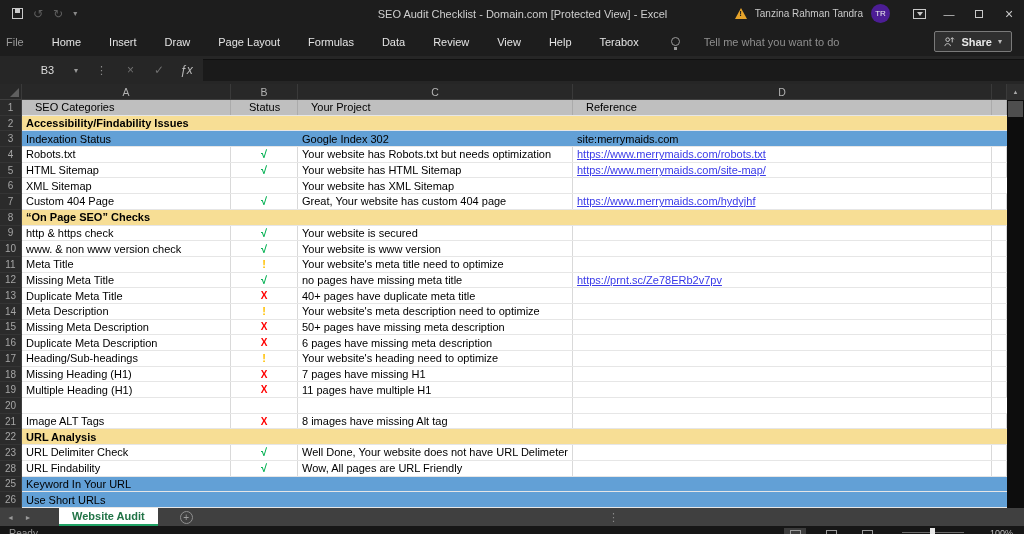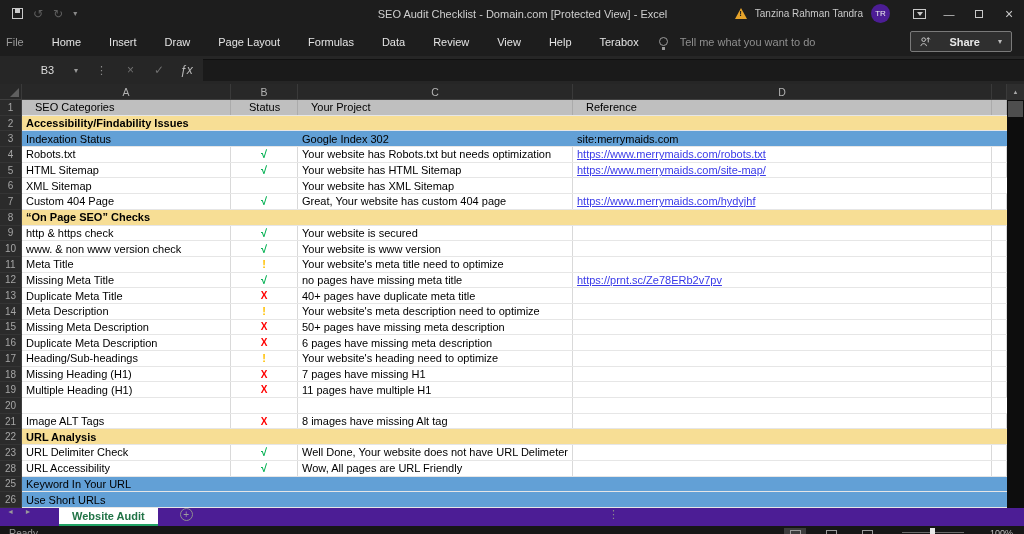--- a/index.html
+++ b/index.html
@@ -24,25 +24,25 @@
   .ribbon-opts { width:13px; height:10px; border:1px solid #C9C9C9; position:relative; }
   .ribbon-opts::after { content:""; position:absolute; left:3.5px; top:2px; width:0; height:0; border-left:3px solid transparent; border-right:3px solid transparent; border-top:4px solid #C9C9C9; }
   .icon-restore { width:8px; height:8px; border:1px solid #C9C9C9; position:relative; background:#1D1D1D; }
   .icon-restore::before { content:""; position:absolute; left:1.5px; top:-3.5px; width:8px; height:8px; border:1px solid #C9C9C9; z-index:-1; }
   .icon-close { font-size:14px; line-height:1; }
 
   
   .ribbon { position:absolute; left:0; top:27px; width:1024px; height:29px; background:#1D1D1D; display:flex; align-items:center; }
   .ribbon-tab { color:#E4E4E4; font-size:11px; padding:0 14px; height:29px; display:flex; align-items:center; white-space:nowrap; }
   .ribbon-tab.file-tab { color:#9a9a9a; padding-left:6px; }
-  .tellme { display:flex; align-items:center; gap:12px; margin-left:6px; }
+  .tellme { display:flex; align-items:center; gap:24px; margin-left:18px; }
   .bulb { width:9px; height:9px; border:1px solid #9a9a9a; border-radius:50%; position:relative; }
   .bulb::after { content:""; position:absolute; left:2px; top:9px; width:3px; height:3px; background:#9a9a9a; }
   .tellme-text { color:#8F8F8F; font-size:11px; }
-  .share-btn { position:absolute; right:12px; top:4px; height:21px; background:#2F2F2F; border:1px solid #7A7A7A; border-radius:2px; display:flex; align-items:center; gap:18px; padding:0 9px; color:#E8E8E8; font-size:11px; font-weight:bold; }
+  .share-btn { position:absolute; right:12px; top:4px; height:21px; background:#2F2F2F; border:1px solid #7A7A7A; border-radius:2px; display:flex; align-items:center; gap:6px; padding:0 9px; color:#E8E8E8; font-size:11px; font-weight:bold; }
   .share-caret { font-size:8px; color:#BDBDBD; font-weight:normal; }
 
   
   .formulabar { position:absolute; left:0; top:56px; width:1024px; height:28px; background:#262626; display:flex; align-items:center; }
   .namebox { width:86px; height:28px; display:flex; align-items:center; padding-left:9px; color:#DDDDDD; font-size:11px; position:relative;justify-content:center; }
   .namebox .caret { position:absolute; right:8px; color:#9a9a9a; font-size:8px; }
   .fb-dots { color:#8a8a8a; font-size:11px; padding:0 10px; }
   .fb-btn { color:#707070; font-size:12px; padding:0 10px; }
   .fb-fx { color:#B9B9B9; font-style:italic; font-size:12px; padding:0 10px 0 6px; }
   .formula-input { flex:1; height:22px; margin-right:0; background:#1A1A1A; border-top:1px solid #101010; color:#ddd; font-size:11px; padding:0 6px; display:flex; align-items:center; }
@@ -73,21 +73,21 @@
   .st-warn { color:#FFC000; }
   .st-cross { color:#FF0000; font-size:10px; }
   .link { color:#3A3AE8; text-decoration:underline; }
 
   
   .vscroll { position:absolute; left:1007px; top:84px; width:17px; height:424px; background:#0D0D0D; }
   .vscroll-btn { width:17px; height:16px; background:#2E2E2E; color:#A9A9A9; font-size:6px; display:flex; align-items:center; justify-content:center; }
   .vscroll-thumb { position:absolute; left:1px; top:17px; width:15px; height:16px; background:#4E4E4E; }
 
   
-  .sheetbar { position:absolute; left:0; top:508px; width:1024px; height:18px; background:#4c1d95; display:flex; align-items:flex-start; }
+  .sheetbar { position:absolute; left:0; top:508px; width:1024px; height:18px; background:#404040; display:flex; align-items:center; }
   .sheet-nav { color:#9A9A9A; font-size:7px; width:21px; text-align:center; }
   .sheet-tab { margin-left:24px; height:18px; background:#FFFFFF; color:#217346; font-weight:bold; font-size:11px; display:flex; align-items:center; padding:0 13px; border-bottom:2px solid #21A366; }
   .add-sheet { width:13px; height:13px; border:1px solid #8F8F8F; border-radius:50%; color:#9E9E9E; font-size:10px; line-height:11px; text-align:center; margin-left:22px; }
   .hs-dots { position:absolute; left:608px; color:#8a8a8a; font-size:11px; }
 
   
   .statusbar { position:absolute; left:0; top:526px; width:1024px; height:8px; background:#161616; overflow:hidden; }
   .sb-ready { position:absolute; left:9px; top:2px; color:#9a9a9a; font-size:10px; }
   .sb-views { position:absolute; left:784px; top:2px; display:flex; gap:14px; }
   .sb-viewicon { width:22px; height:12px; display:flex; align-items:center; justify-content:center; }
@@ -395,21 +395,21 @@
         <div class="cell col-a">URL Delimiter Check</div>
         <div class="cell col-b">
           <span class="st st-check">√</span>
         </div>
         <div class="cell col-c">Well Done, Your website does not have URL Delimeter</div>
         <div class="cell col-d"></div>
         <div class="cell sliver"></div>
       </div>
       <div class="grid-row data">
         <div class="row-num">28</div>
-        <div class="cell col-a">URL Accessibility</div>
+        <div class="cell col-a">URL Findability</div>
         <div class="cell col-b">
           <span class="st st-check">√</span>
         </div>
         <div class="cell col-c">Wow, All pages are URL Friendly</div>
         <div class="cell col-d"></div>
         <div class="cell sliver"></div>
       </div>
       <div class="grid-row highlight">
         <div class="row-num">25</div>
         <div class="cell col-a">Keyword In Your URL</div>

